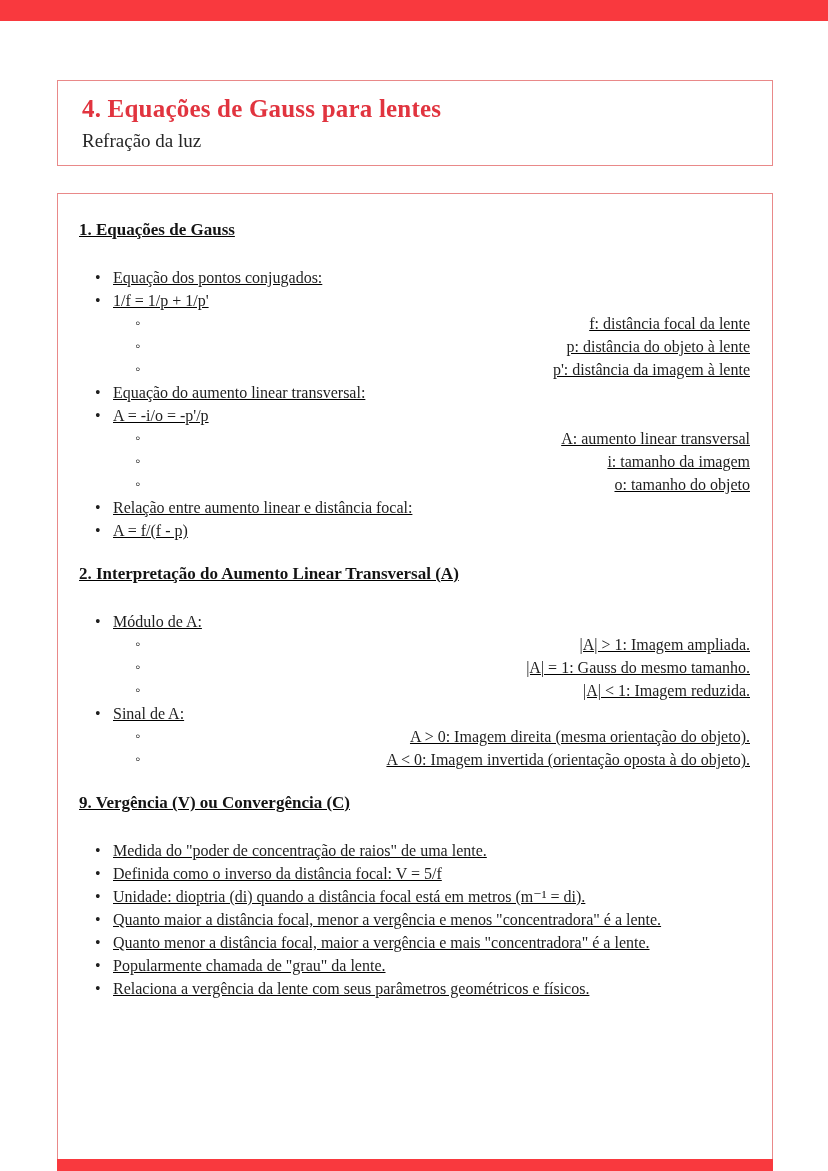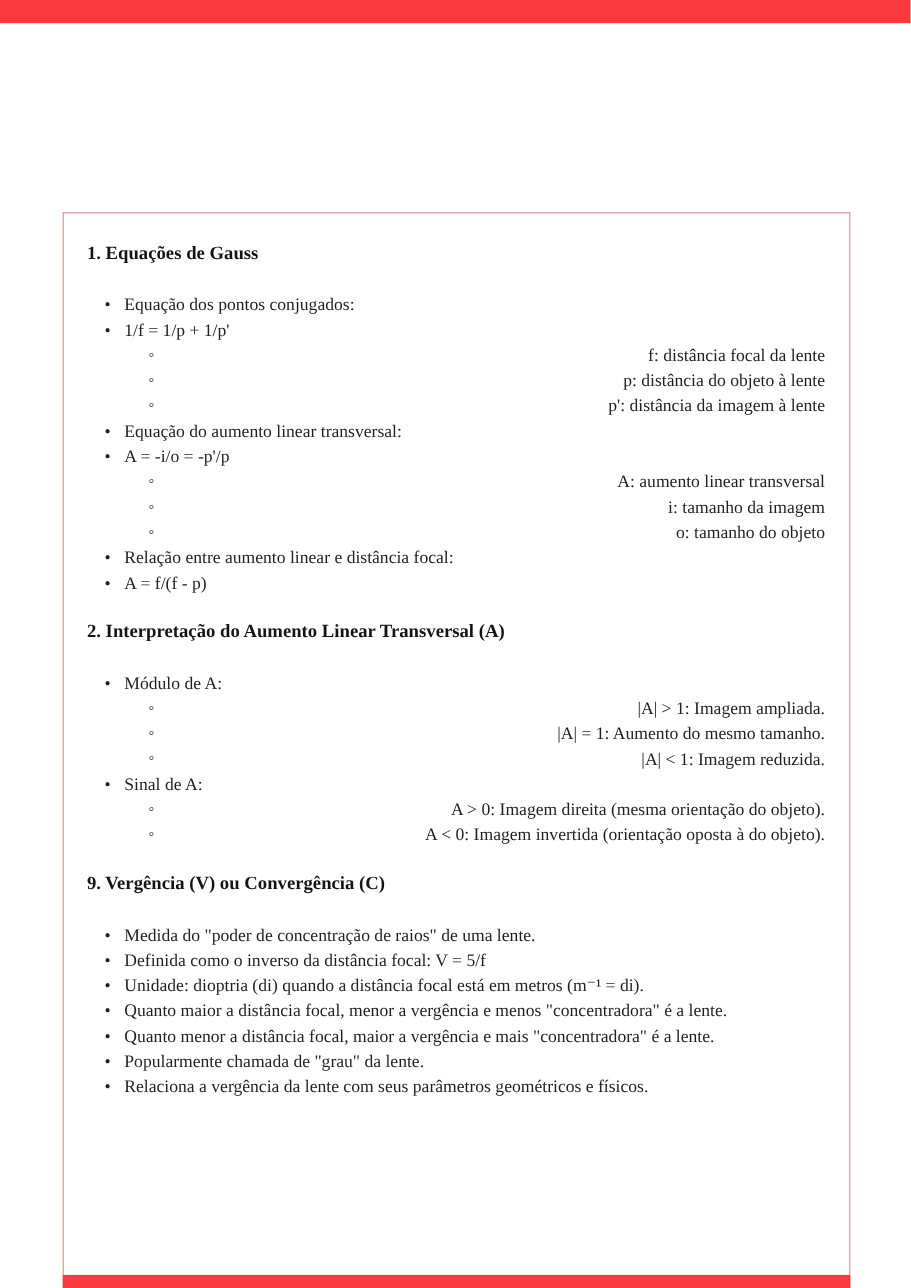--- a/index.html
+++ b/index.html
@@ -51,20 +51,21 @@
   }
   .content-card{
     position:absolute;left:57px;top:193px;
     width:716px;height:978px;
     box-sizing:border-box;
     border:1px solid var(--border-red);
     border-bottom:none;
     padding:26px 22px 0 21px;
     background:#ffffff;
     overflow:hidden;
+    text-decoration:underline;
   }
   .section-heading{
     margin:22px 0 26px 0;
     font-size:17px;
     line-height:20px;
     font-weight:bold;
     color:#141414;
   }
   .section-heading:first-child{margin-top:0;}
   .list{margin:0;padding:0;}
@@ -84,20 +85,24 @@
   }
   .lvl1 .marker{left:16px;font-size:16px;}
   .lvl2 .marker{left:56px;font-size:15px;}
 </style>
 </head>
 <body>
 
 <div class="page">
   <div class="top-bar"></div>
 
+  <div class="header-card">
+    <h1 class="page-title">4. Equações de Gauss para lentes</h1>
+    <div class="page-subtitle">Refração da luz</div>
+  </div>
 
   <div class="content-card">
     <div id="sections">
         <h2 class="section-heading">1. Equações de Gauss</h2>
         <div class="list">
           <div class="item lvl1">
             <span class="marker">•</span>
             <span class="txt">Equação dos pontos conjugados:</span>
           </div>
           <div class="item lvl1">
@@ -150,21 +155,21 @@
           <div class="item lvl1">
             <span class="marker">•</span>
             <span class="txt">Módulo de A:</span>
           </div>
           <div class="item lvl2">
             <span class="marker">◦</span>
             <span class="txt">|A| &gt; 1: Imagem ampliada.</span>
           </div>
           <div class="item lvl2">
             <span class="marker">◦</span>
-            <span class="txt">|A| = 1: Aumento do mesmo tamanho.</span>
+            <span class="txt">|A| = 1: Gauss do mesmo tamanho.</span>
           </div>
           <div class="item lvl2">
             <span class="marker">◦</span>
             <span class="txt">|A| &lt; 1: Imagem reduzida.</span>
           </div>
           <div class="item lvl1">
             <span class="marker">•</span>
             <span class="txt">Sinal de A:</span>
           </div>
           <div class="item lvl2">

